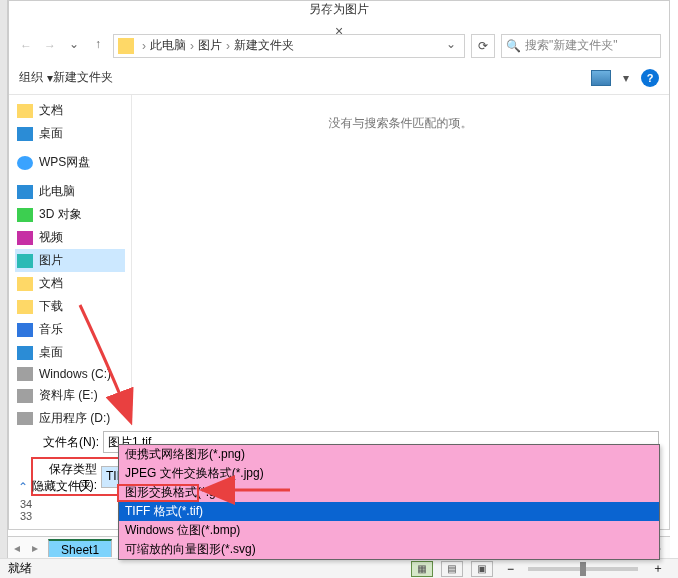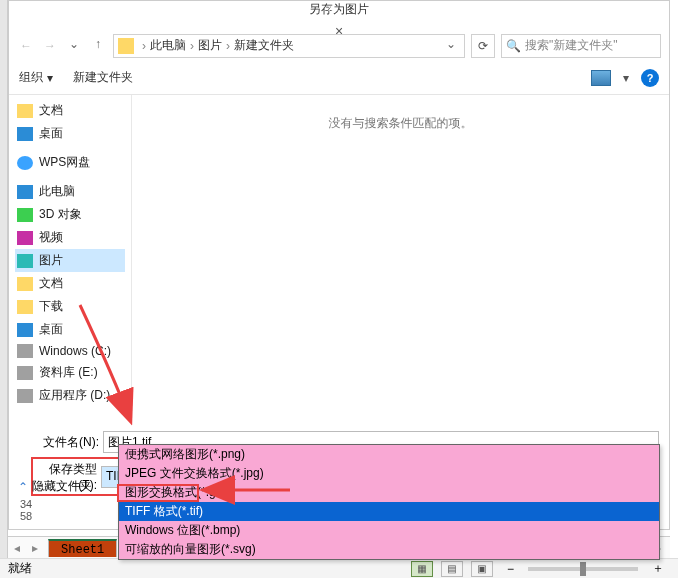--- a/index.html
+++ b/index.html
@@ -17,21 +17,21 @@
 .nav-btn { width: 18px; height: 18px; text-align: center; color: #666; cursor: pointer; }
 .nav-btn.disabled { color: #bbb; }
 .path { flex: 1; border: 1px solid #d0d0d0; height: 24px; display: flex; align-items: center; padding: 0 4px; gap: 0; }
 .path-seg { color: #333; cursor: pointer; }
 .path-sep { color: #888; padding: 0 4px; }
 .path-icon { width: 16px; height: 16px; background: #fed867; margin-right: 4px; }
 .refresh-box { width: 24px; height: 24px; border: 1px solid #d0d0d0; display:flex; align-items:center; justify-content:center; color:#555; cursor:pointer;}
 .search { width: 160px; height: 24px; border: 1px solid #d0d0d0; display: flex; align-items: center; padding: 0 4px; color: #888; }
 .search .sicon { margin-right: 4px; }
 
-.toolbar { height: 34px; display: flex; align-items: center; padding: 0 10px; border-bottom: 1px solid #e5e5e5; gap: 20px; }
+.toolbar { height: 34px; display: flex; align-items: center; padding: 0 10px; border-bottom: 1px solid #e5e5e5; }
 .toolbar .spacer { flex: 1; }
 .toolbar .tbtn { color: #333; cursor: pointer; display:flex; align-items:center; gap:4px;}
 .tright { display:flex; align-items:center; gap:12px;}
 .view-icon { width:20px; height:16px; background:linear-gradient(#6cb1e0,#3d81b7); border:1px solid #2d6ea0; }
 .help-icon { width:18px; height:18px; border-radius:50%; background:#0a74da; color:#fff; text-align:center; line-height:18px; font-size:11px; font-weight:bold;}
 
 .body { display: flex; height: 330px; }
 .tree { width: 122px; overflow: hidden; padding: 4px 6px; }
 .tree-item { display:flex; align-items:center; gap:6px; padding: 3px 2px; cursor:pointer; white-space:nowrap; color:#222; }
 .tree-item.selected { background:#cce8ff; }
@@ -62,21 +62,21 @@
 .hide-folders { position:absolute; left:18px; top:478px; display:flex; align-items:center; gap:4px; cursor:pointer;}
 .chev { color:#3a7ed0;}
 
 
 .rowhdrs { position:absolute; left:0; top:0; width:8px; height:560px; background:#e6e6e6; border-right:1px solid #ccc; }
 .rown { position:absolute; left:20px; color:#555; font-size:11px;}
 .r33 { top:510px;} .r34 { top:498px;}
 
 .sheet-tabs { position:absolute; left:8px; bottom:20px; right:8px; height:22px; border-top:1px solid #ccc; display:flex; align-items:center; gap:8px; background:#fafafa; padding:0 4px;}
 .tab-btn { color:#888; cursor:pointer; padding:0 2px;}
-.tab { border:1px solid #bbb; border-bottom:none; border-top:2px solid #217346; background:#c2410c; padding:2px 12px 0; cursor:pointer;font-family:Liberation Mono, monospace;}
+.tab { border:1px solid #bbb; border-bottom:none; border-top:2px solid #217346; background:#7dd3fc; padding:2px 12px 0; cursor:pointer;}
 .plus { color:#777; cursor:pointer; padding:0 6px;}
 .sb-track { flex:1; height:14px; border:1px solid #ccc; background:#f0f0f0; margin-left:auto; max-width:270px; display:flex; align-items:center;}
 .sb-track .thumb { width:20px; height:12px; background:#d0d0d0;}
 .sb-arrow { width:16px; text-align:center; color:#666; cursor:pointer;}
 
 .statusbar { position:absolute; left:0; bottom:0; right:0; height:20px; background:#f4f4f4; border-top:1px solid #ddd; display:flex; align-items:center; padding:0 8px; gap:8px;}
 .statusbar .spacer{flex:1;}
 .vbtn { width:22px; height:16px; border:1px solid #bbb; display:inline-flex; align-items:center; justify-content:center; cursor:pointer; color:#555; font-size:10px;}
 .vbtn.active{ background:#d5e7c8; border-color:#638f46;}
 .zoom-track { width:110px; height:4px; background:#ccc; position:relative;}
@@ -168,20 +168,24 @@
         </div>
         <div class="tree-item">
           <span class="ticon fold"></span>
           <span>文档</span>
         </div>
         <div class="tree-item">
           <span class="ticon fold"></span>
           <span>下载</span>
         </div>
         <div class="tree-item">
+          <span class="ticon mus"></span>
+          <span>音乐</span>
+        </div>
+        <div class="tree-item">
           <span class="ticon desk"></span>
           <span>桌面</span>
         </div>
         <div class="tree-item">
           <span class="ticon hdd"></span>
           <span>Windows (C:)</span>
         </div>
         <div class="tree-item">
           <span class="ticon hdd"></span>
           <span>资料库 (E:)</span>
@@ -217,21 +221,21 @@
     <div class="opt hi">TIFF 格式(*.tif)</div>
     <div class="opt">Windows 位图(*.bmp)</div>
     <div class="opt">可缩放的向量图形(*.svg)</div>
   </div>
 
 <div class="hide-folders">
   <span class="chev">⌃</span>
   <span>隐藏文件夹</span>
 </div>
 
-<span class="rown r33">58</span>
+<span class="rown r33">33</span>
 <span class="rown r34">34</span>
 
 <div class="sheet-tabs">
   <span class="tab-btn">◂</span>
   <span class="tab-btn">▸</span>
   <span class="tab">Sheet1</span>
   <span class="plus">⊕</span>
   <div style="flex:1"></div>
   <span class="sb-arrow">◂</span>
   <div class="sb-track">

